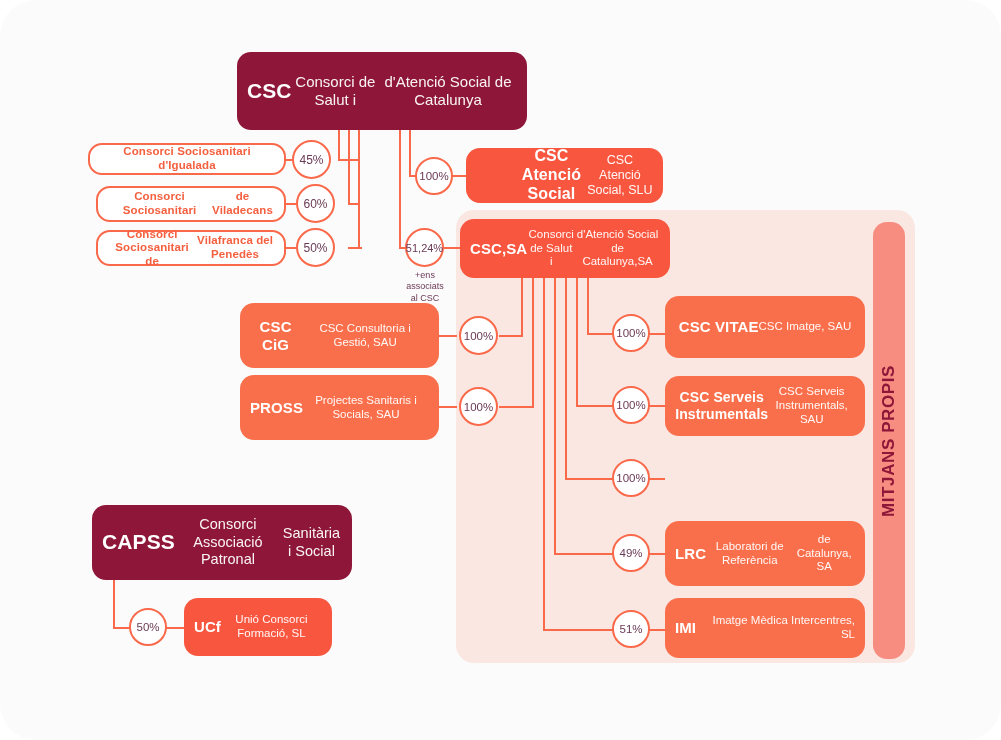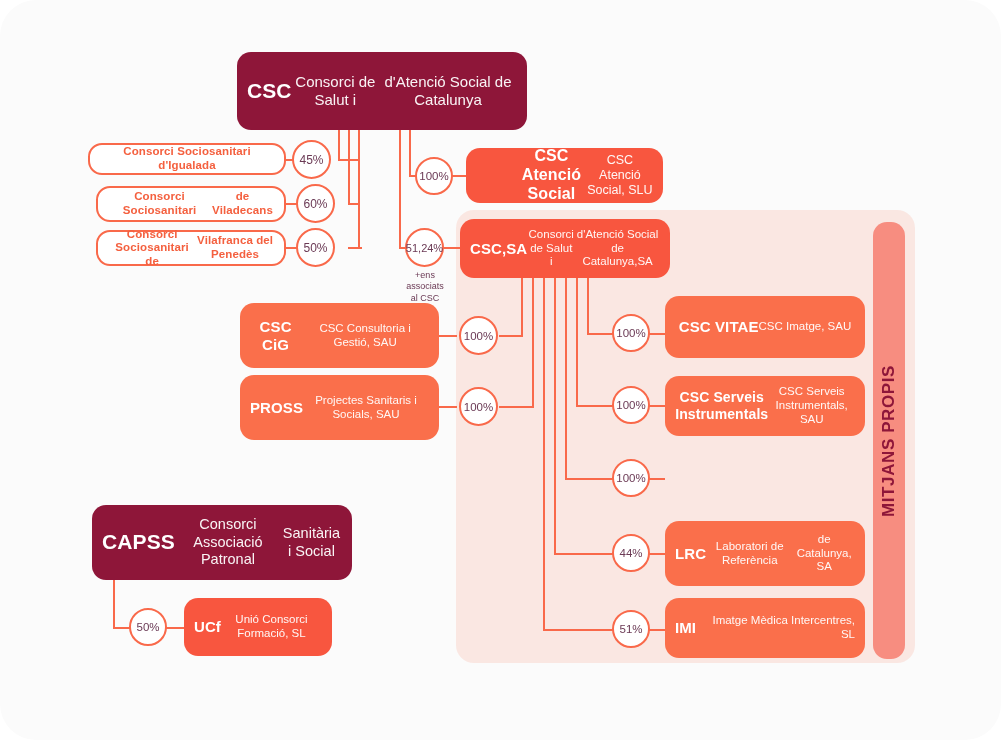--- a/index.html
+++ b/index.html
@@ -281,19 +281,19 @@
   <div class="pct" style="left:459px; top:316px; width:39px; height:39px; font-size:11.5px;">100%</div>
 
   <div class="pct" style="left:459px; top:387px; width:39px; height:39px; font-size:11.5px;">100%</div>
 
   <div class="pct" style="left:612px; top:314px; width:38px; height:38px; font-size:11.5px;">100%</div>
 
   <div class="pct" style="left:612px; top:386px; width:38px; height:38px; font-size:11.5px;">100%</div>
 
   <div class="pct" style="left:612px; top:459px; width:38px; height:38px; font-size:11.5px;">100%</div>
 
-  <div class="pct" style="left:612px; top:534px; width:38px; height:38px; font-size:11.5px;">44%</div>
+  <div class="pct" style="left:612px; top:534px; width:38px; height:38px; font-size:11.5px;">49%</div>
 
   <div class="pct" style="left:612px; top:610px; width:38px; height:38px; font-size:11.5px;">51%</div>
 
   <div class="pct" style="left:129px; top:608px; width:38px; height:38px; font-size:11.5px;">50%</div>
 
 </div>
 
 </body></html>

